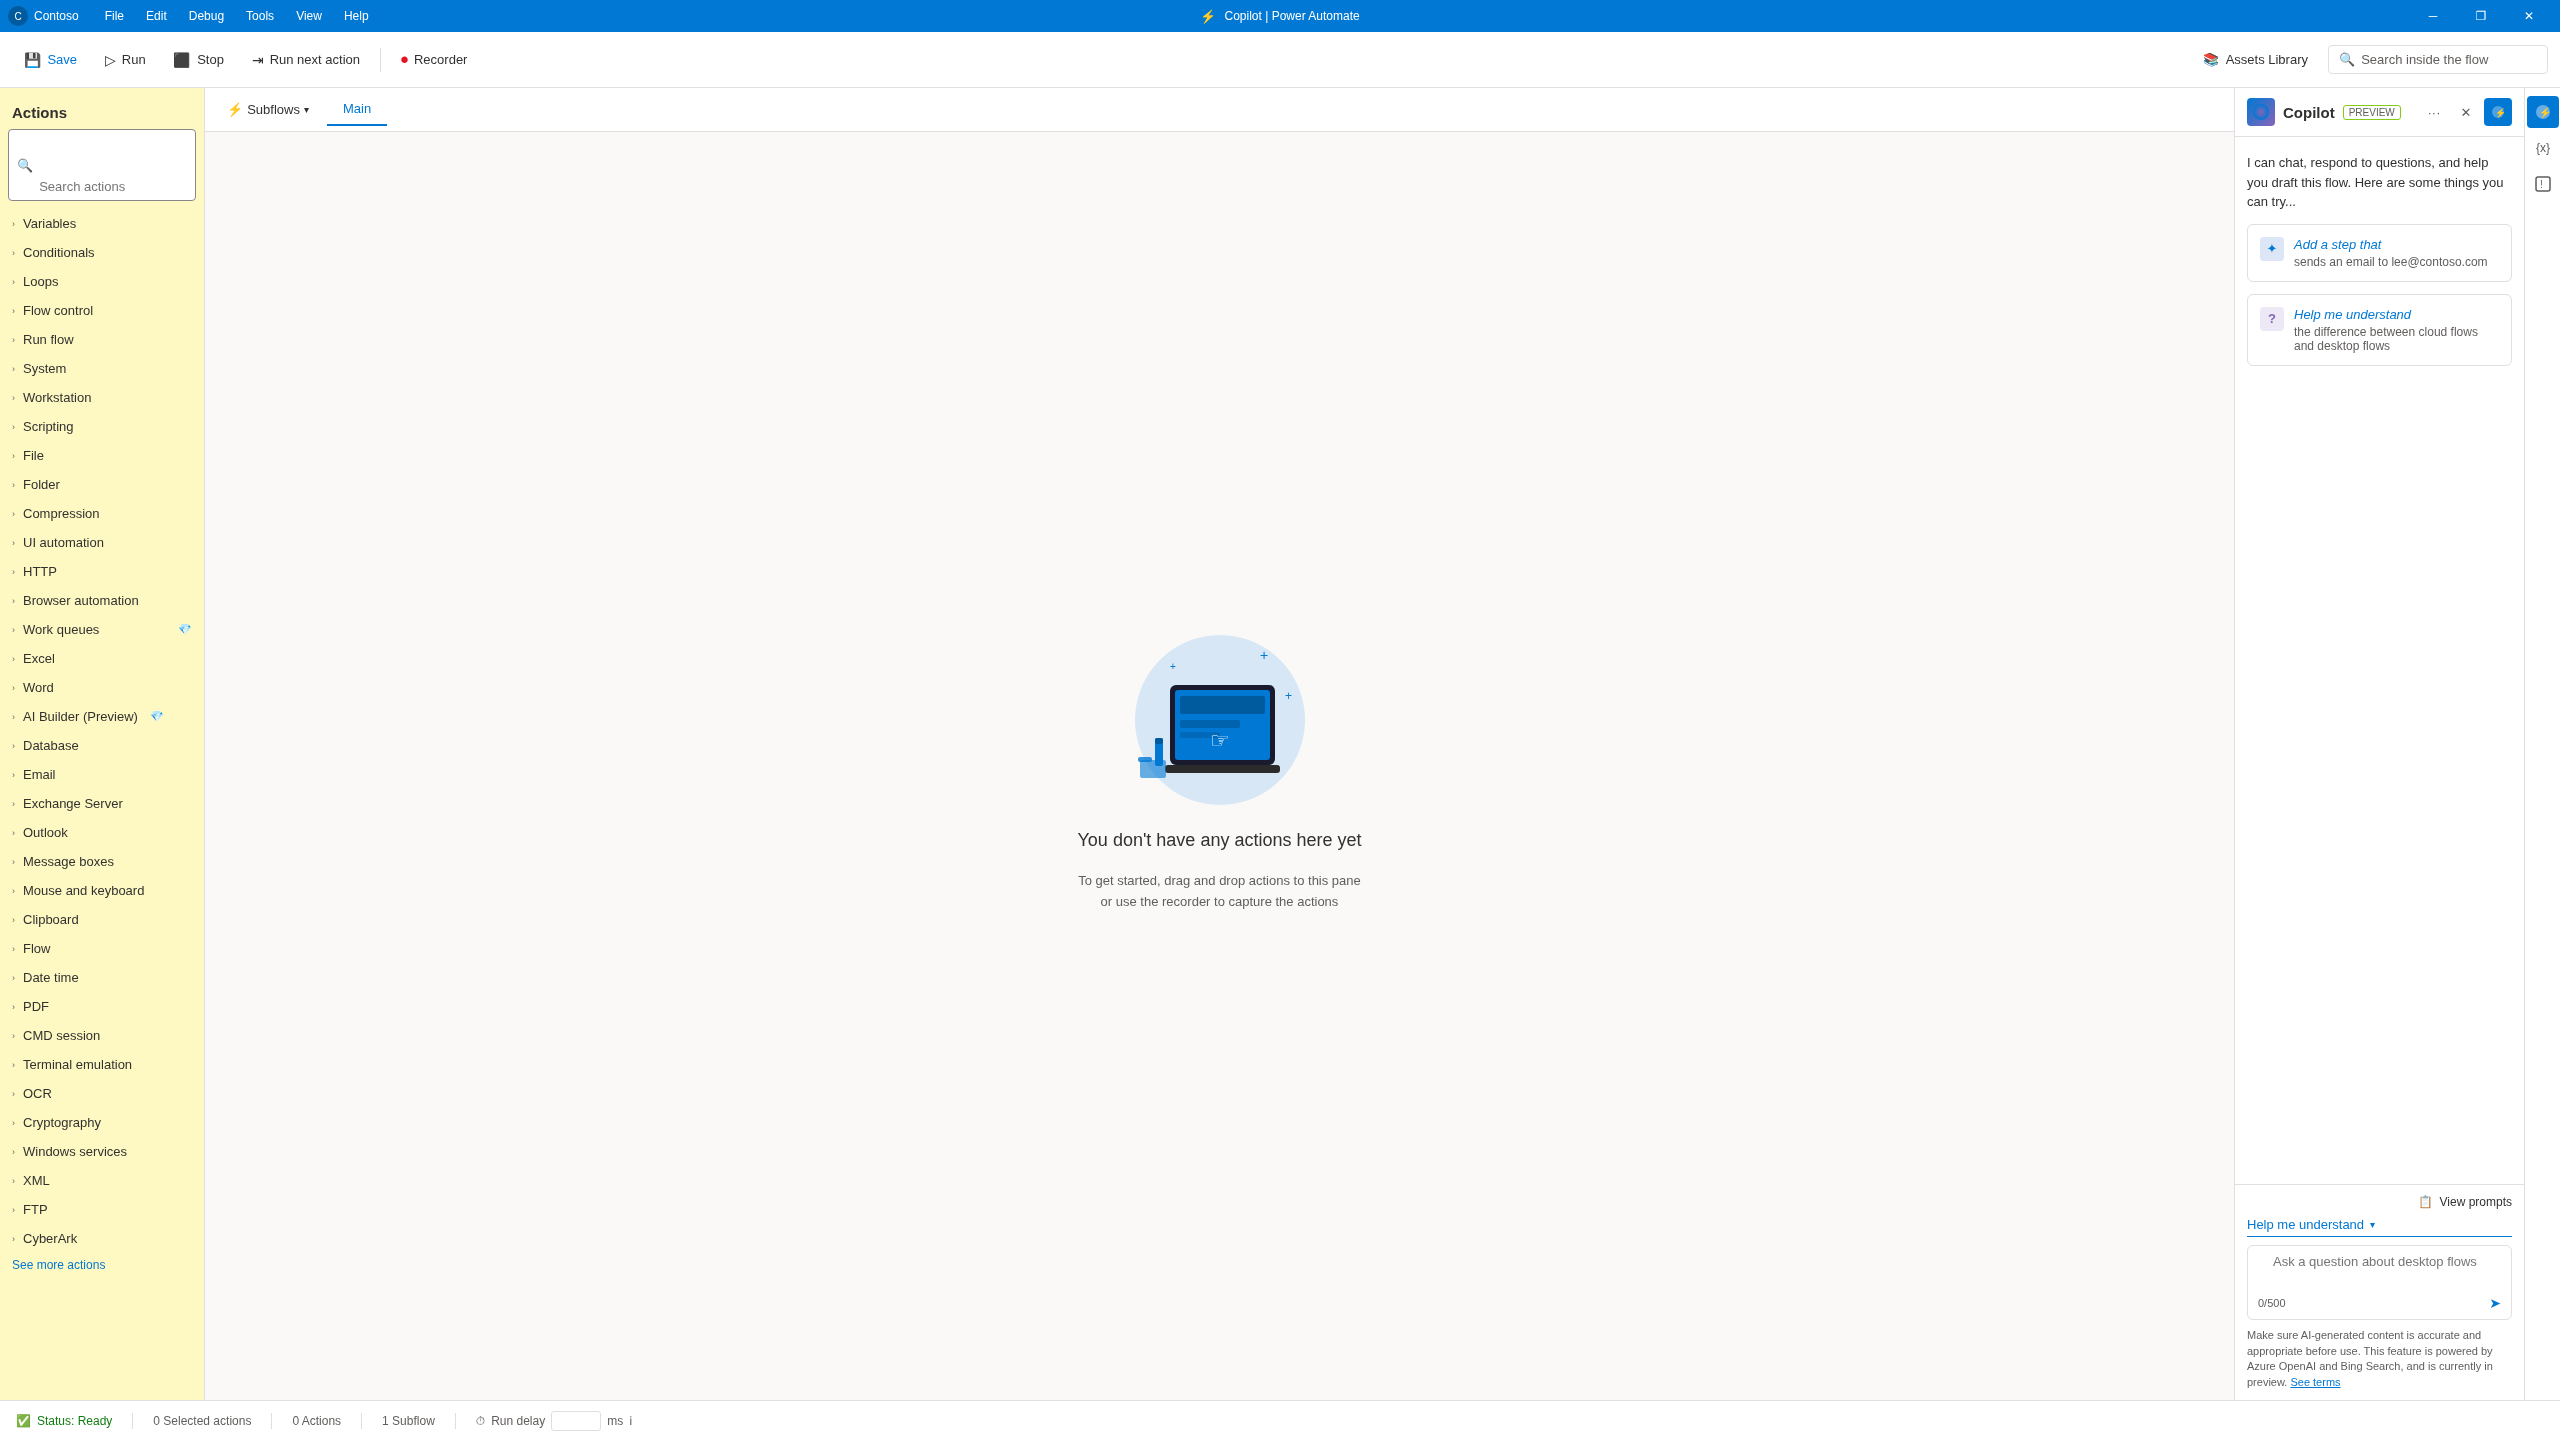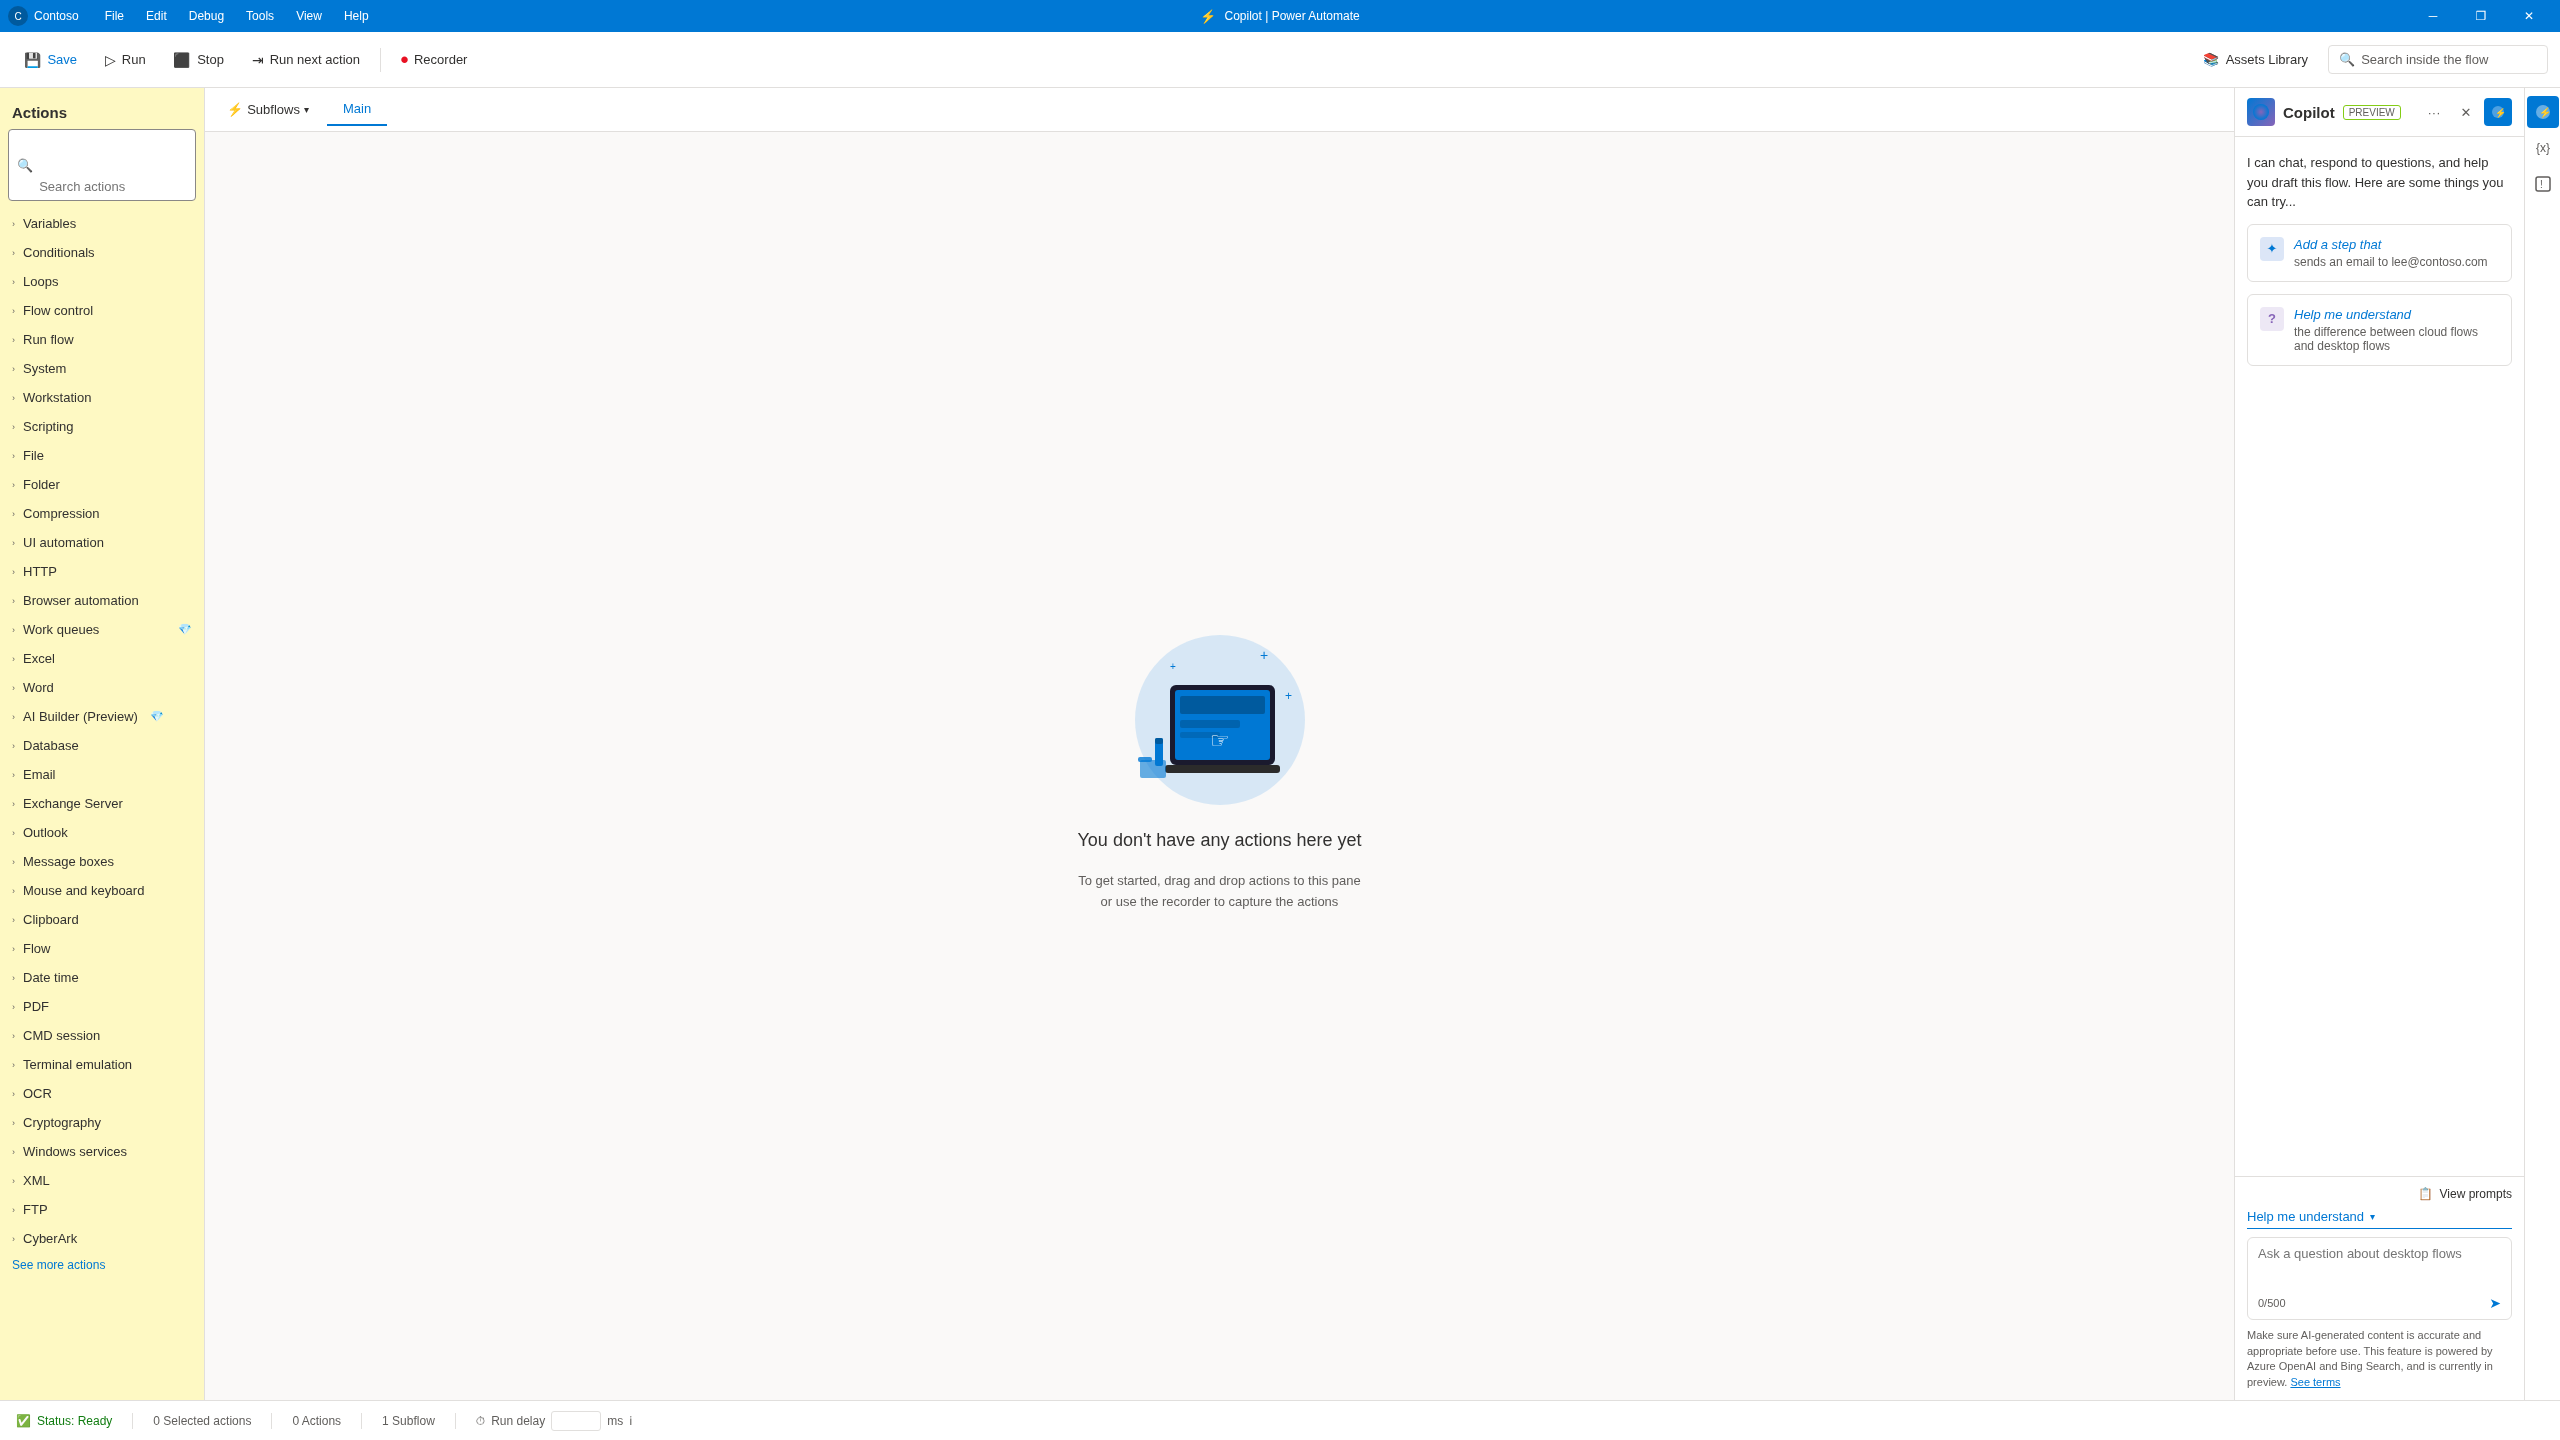--- a/index.html
+++ b/index.html
@@ -297,26 +297,27 @@
       padding: 8px 10px;
       min-height: 60px;
       position: relative;
     }
     .copilot-input {
       width: 100%;
       border: none; outline: none;
       font-size: 13px; color: #605e5c;
       resize: none; background: transparent;
       font-family: 'Segoe UI', sans-serif;
+      margin-left: 15px;
     }
     .copilot-input-counter {
       font-size: 11px; color: #605e5c;
       display: flex; justify-content: space-between;
       align-items: center;
-      margin-top: 16px;
+      margin-top: 8px;
     }
     .send-btn {
       color: #0078d4; cursor: pointer; font-size: 14px;
     }
     .copilot-disclaimer {
       font-size: 11px;
       color: #605e5c;
       line-height: 1.4;
       margin-top: 8px;
     }

